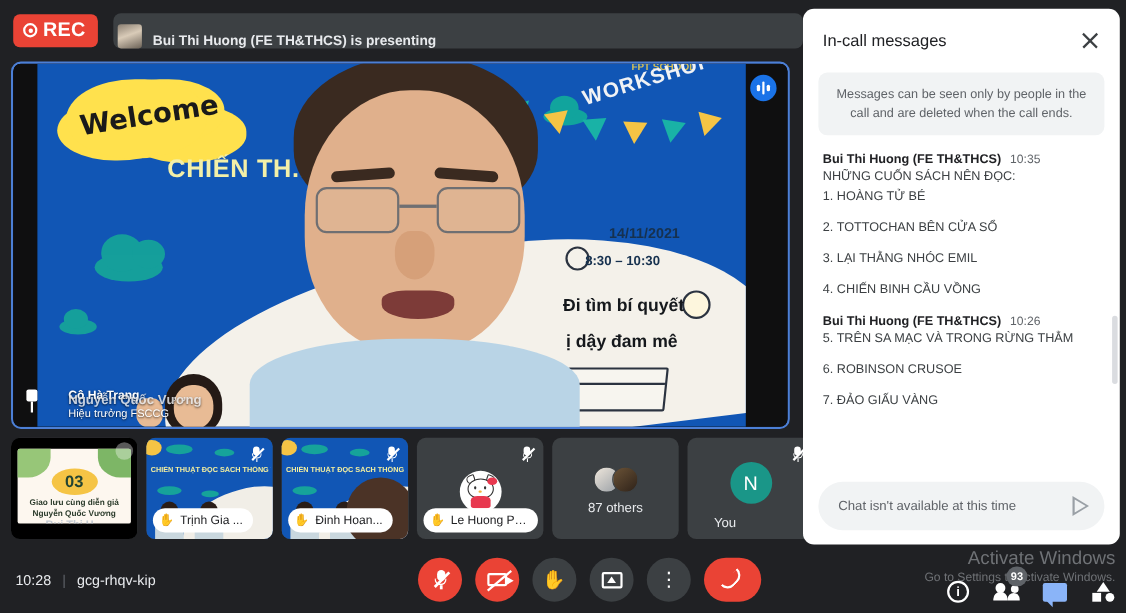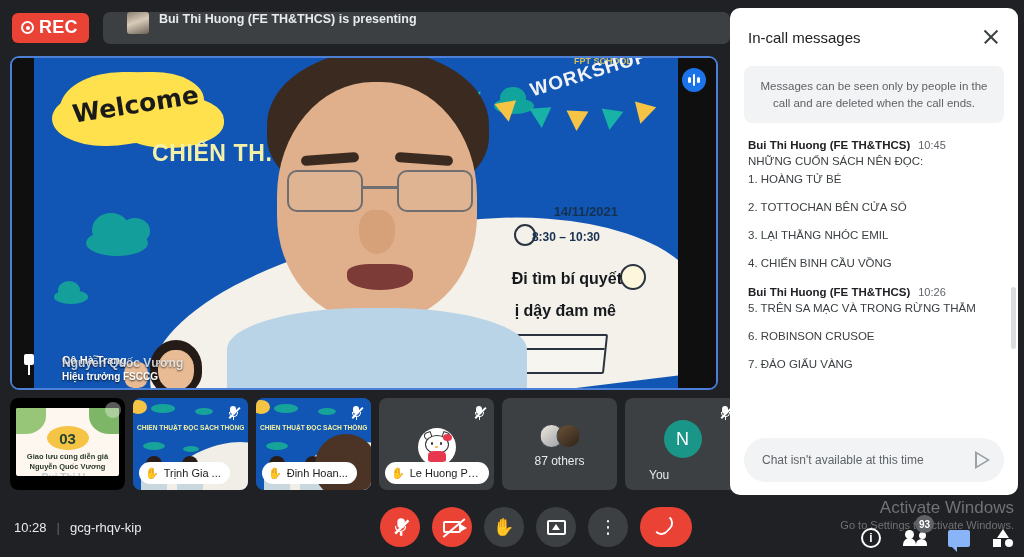--- a/index.html
+++ b/index.html
@@ -38,22 +38,22 @@
   .rec-dot::after {
     content:''; position:absolute; left:2.5px; top:2.5px;
     width:4px; height:4px; border-radius:50%; background:#fff;
   }
   .presenting-pill {
     margin-left: 14px;
     flex: 1;
     height: 32px;
     background: #3c4043;
     border-radius: 7px;
-    display: flex; align-items: flex-start;
-    padding: 0 24px;
+    display: flex; align-items: flex-end;
+    padding: 0 4px;
     gap: 10px;
   }
   .pres-avatar {
     width: 22px; height: 22px; border-radius: 3px;
     background: linear-gradient(160deg,#8a7f72 0%,#d9cbb8 45%,#6b6257 100%);
     flex: none;
   }
   .presenting-pill .label {
     color: #e8eaed; font-size: 12.5px; font-weight: bold;
     white-space: nowrap; overflow: hidden; text-overflow: ellipsis;
@@ -245,21 +245,21 @@
     content:''; position:absolute; left: 4px; top: 0; width: 10px; height: 11px;
     background: #fff; border-radius: 2px;
   }
   .pin-icon::after {
     content:''; position:absolute; left: 8px; top: 11px; width: 2px; height: 10px;
     background: #fff;
   }
   .vb-text { line-height: 1.15; }
   .vb-name  { color:#fff; font-size: 11px; font-weight: bold; text-shadow: 0 1px 2px rgba(0,0,0,.8); }
   .vb-name2 { color:#e7e8ea; font-size: 12px; font-weight: bold; margin-top:-10px; opacity:.85; text-shadow: 0 1px 2px rgba(0,0,0,.8); }
-  .vb-role  { color:#fff; font-size: 10px; font-weight: bold; text-shadow: 0 1px 2px rgba(0,0,0,.8); }
+  .vb-role  { color:#fff; font-size: 10px; font-weight: normal; text-shadow: 0 1px 2px rgba(0,0,0,.8); }
 
   .audio-indicator {
     position: absolute; right: 10px; top: 10px;
     width: 24px; height: 24px; border-radius: 50%;
     background: #1a73e8;
     display: flex; align-items: center; justify-content: center; gap: 2px;
   }
   .audio-indicator i { display:block; width:2.5px; background:#fff; border-radius:2px; }
   .audio-indicator i:nth-child(1){ height: 6px; }
   .audio-indicator i:nth-child(2){ height: 12px; }
@@ -888,21 +888,21 @@
       <div class="chat-title">In-call messages</div>
       <div class="close-x"></div>
     </div>
     <div class="chat-notice">Messages can be seen only by people in the call and are deleted when the call ends.</div>
     <div class="chat-scroll">
 
 
       <div class="msg">
         <div class="msg-head">
           <span class="msg-author">Bui Thi Huong (FE TH&amp;THCS)</span>
-          <span class="msg-time">10:45</span>
+          <span class="msg-time">10:35</span>
         </div>
         <div class="msg-line">NHỮNG CUỐN SÁCH NÊN ĐỌC:</div>
         <div class="msg-line">1. HOÀNG TỬ BÉ</div>
         <div class="msg-line gap">2. TOTTOCHAN BÊN CỬA SỔ</div>
         <div class="msg-line gap">3. LẠI THẰNG NHÓC EMIL</div>
         <div class="msg-line gap">4. CHIẾN BINH CẦU VỒNG</div>
       </div>
 
       <div class="msg">
         <div class="msg-head">

